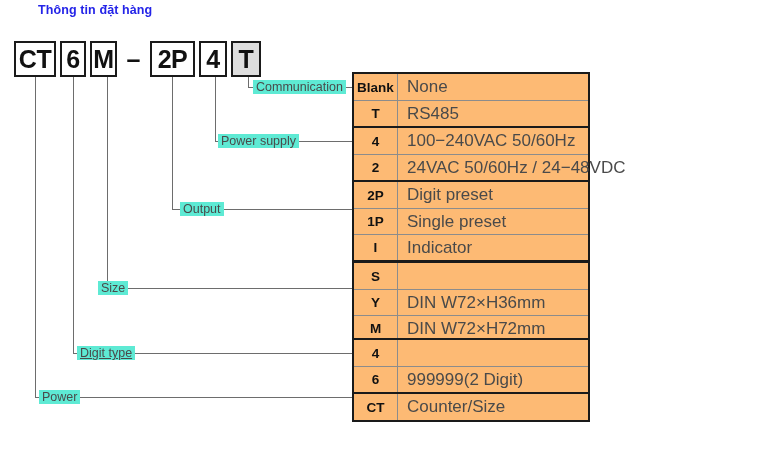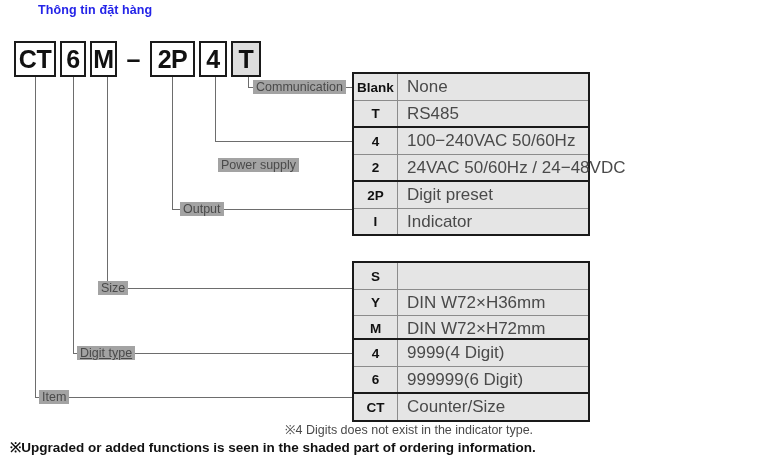--- a/index.html
+++ b/index.html
@@ -72,31 +72,31 @@
   .hline {
     position: absolute;
     height: 1px;
     background: #6d6d6d;
   }
   .leader-label {
     position: absolute;
     font-size: 12.5px;
     color: #4a4a4a;
     white-space: nowrap;
-    background: #a3a3a3;
+    background: #5eead4;
     padding: 0 3px;
     line-height: 14px;
     text-align: right;
   }
   
   .opt-table {
     position: absolute;
     border: 2.2px solid #1a1a1a;
     box-sizing: border-box;
-    background: #e5e5e5;
+    background: #fdba74;
     border-collapse: collapse;
   }
   .opt-row {
     display: flex;
     height: 26px;
     box-sizing: border-box;
   }
   .opt-row + .opt-row {
     border-top: 1px solid #8c8c8c;
   }
@@ -153,33 +153,33 @@
       <div class="code-box shaded" style="left: 231px; width: 30px;">T</div>
       <div class="code-dash" style="left: 117px; width: 33px;">–</div>
     </div>
 
   <div id="leader-layer">
       <div class="vline" style="left: 248px; top: 77px; height: 10px;"></div>
       <div class="hline" style="left: 248px; top: 87px; width: 104px;"></div>
       <div class="leader-label" style="left: 253px; top: 80px;">Communication</div>
       <div class="vline" style="left: 215px; top: 77px; height: 64px;"></div>
       <div class="hline" style="left: 215px; top: 141px; width: 137px;"></div>
-      <div class="leader-label" style="left: 218px; top: 134px; margin-top: 24px;">Power supply</div>
+      <div class="leader-label" style="left: 218px; top: 134px;">Power supply</div>
       <div class="vline" style="left: 172px; top: 77px; height: 132px;"></div>
       <div class="hline" style="left: 172px; top: 209px; width: 180px;"></div>
       <div class="leader-label" style="left: 180px; top: 202px;">Output</div>
       <div class="vline" style="left: 107px; top: 77px; height: 211px;"></div>
       <div class="hline" style="left: 107px; top: 288px; width: 245px;"></div>
       <div class="leader-label" style="left: 98px; top: 281px;">Size</div>
       <div class="vline" style="left: 73px; top: 77px; height: 276px;"></div>
       <div class="hline" style="left: 73px; top: 353px; width: 279px;"></div>
       <div class="leader-label" style="left: 77px; top: 346px; text-decoration: underline;">Digit type</div>
       <div class="vline" style="left: 35px; top: 77px; height: 320px;"></div>
       <div class="hline" style="left: 35px; top: 397px; width: 317px;"></div>
-      <div class="leader-label" style="left: 39px; top: 390px;">Item</div>
+      <div class="leader-label" style="left: 39px; top: 390px;">Power</div>
     </div>
 
   <div id="tables-layer">
       <div class="opt-table" style="left: 352px; top: 72px; width: 238px;">
         <div class="opt-row">
           <div class="opt-code">Blank</div>
           <div class="opt-desc">None</div>
         </div>
         <div class="opt-row">
           <div class="opt-code">T</div>
@@ -195,52 +195,53 @@
           <div class="opt-code">2</div>
           <div class="opt-desc">24VAC 50/60Hz / 24−48VDC</div>
         </div>
       </div>
       <div class="opt-table" style="left: 352px; top: 180px; width: 238px;">
         <div class="opt-row">
           <div class="opt-code">2P</div>
           <div class="opt-desc">Digit preset</div>
         </div>
         <div class="opt-row">
+          <div class="opt-code">1P</div>
+          <div class="opt-desc">Single preset</div>
+        </div>
+        <div class="opt-row">
           <div class="opt-code">I</div>
           <div class="opt-desc">Indicator</div>
         </div>
       </div>
       <div class="opt-table" style="left: 352px; top: 261px; width: 238px;">
         <div class="opt-row">
           <div class="opt-code">S</div>
         </div>
         <div class="opt-row">
           <div class="opt-code">Y</div>
           <div class="opt-desc">DIN W72×H36mm</div>
         </div>
         <div class="opt-row">
           <div class="opt-code">M</div>
           <div class="opt-desc">DIN W72×H72mm</div>
         </div>
       </div>
       <div class="opt-table" style="left: 352px; top: 338px; width: 238px;">
         <div class="opt-row">
           <div class="opt-code">4</div>
-          <div class="opt-desc">9999(4 Digit)</div>
         </div>
         <div class="opt-row">
           <div class="opt-code">6</div>
-          <div class="opt-desc">999999(6 Digit)</div>
+          <div class="opt-desc">999999(2 Digit)</div>
         </div>
       </div>
       <div class="opt-table" style="left: 352px; top: 392px; width: 238px;">
         <div class="opt-row">
           <div class="opt-code">CT</div>
           <div class="opt-desc">Counter/Size</div>
         </div>
       </div>
     </div>
 
-  <div class="note-small" style="left: 285px; top: 421px;">※4 Digits does not exist in the indicator type.</div>
-
-  <div class="note-bold" style="left: 10px; top: 438px;">※Upgraded or added functions is seen in the shaded part of ordering information.</div>
+
 
 </div>
 
 </body></html>

